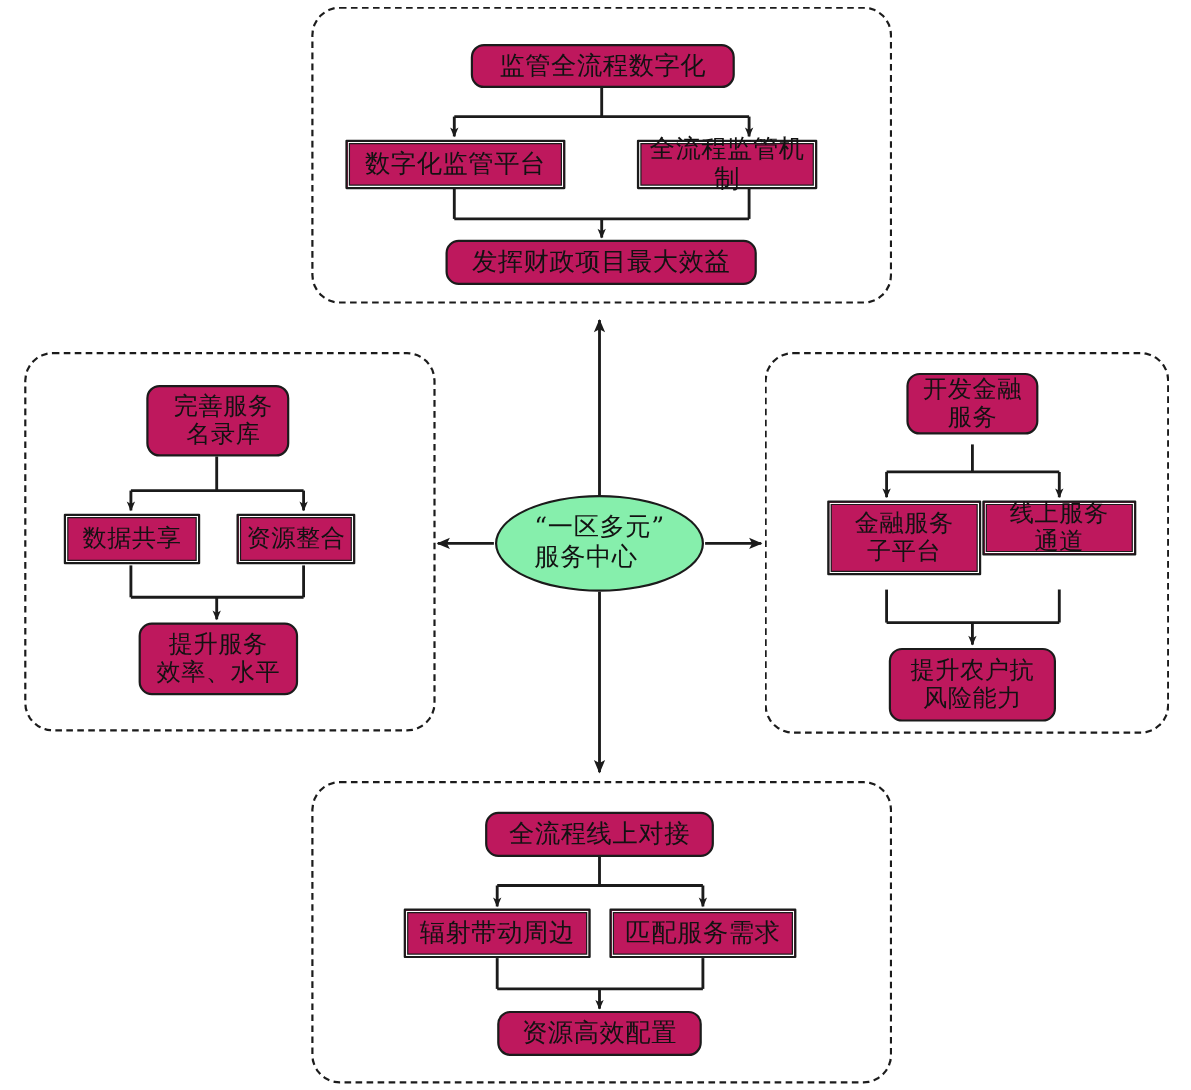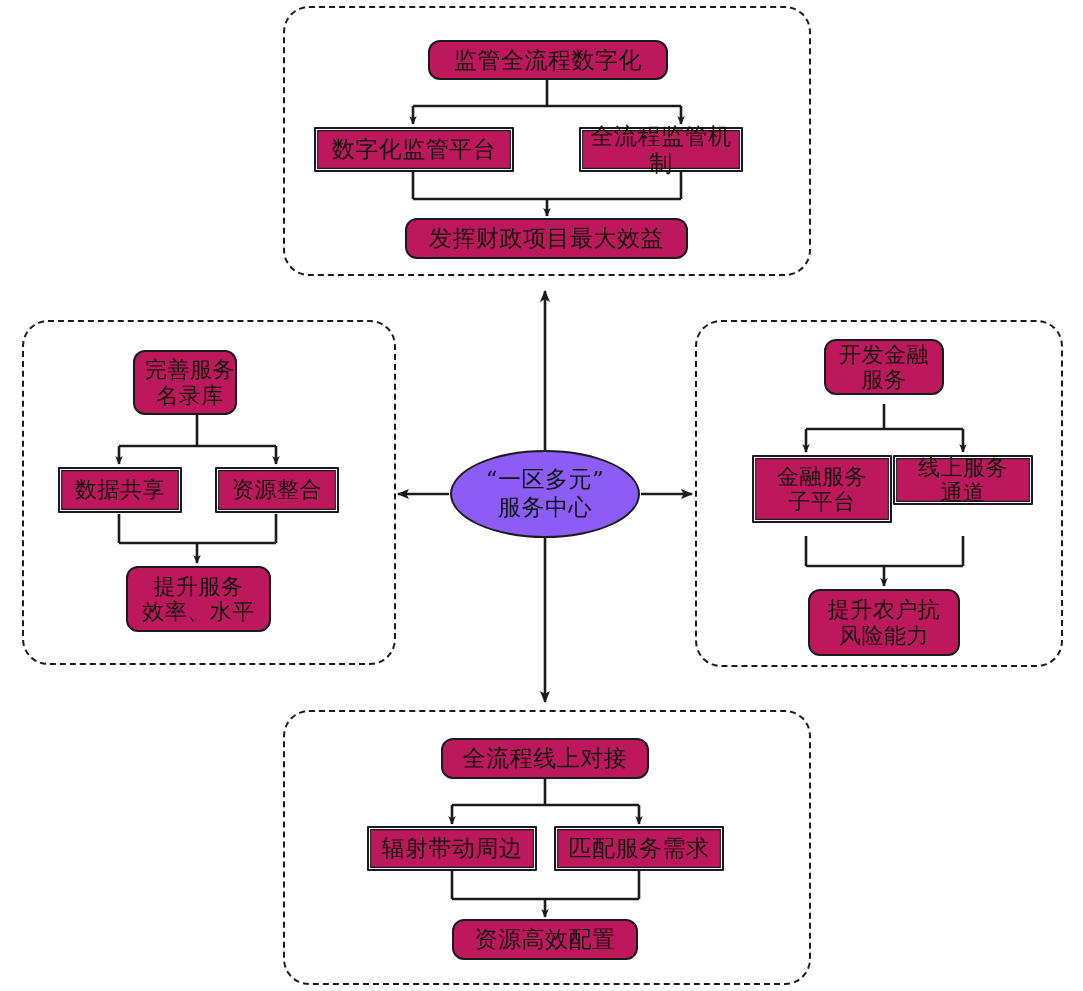--- a/index.html
+++ b/index.html
@@ -60,25 +60,25 @@
   .node .txt {
     display: block;
     white-space: pre-line;
   }
   
   .hub {
     position: absolute;
     box-sizing: border-box;
     border: 2.6px solid #1b1b1b;
     border-radius: 50%;
-    background: #8b5cf6;
+    background: #86efac;
     display: flex;
     align-items: center;
     justify-content: center;
-    text-align: center;
+    text-align: left;
     line-height: 1.2;
     color: #121212;
     white-space: pre-line;
     letter-spacing: 0.5px;
   }
   .fs22 { font-size: 23px; }
   .fs21 { font-size: 22px; }
 </style>
 </head>
 <body>
@@ -155,30 +155,30 @@
   </div>
 
   <div class="node rect fs22" style="left:579px; top:127px; width:164px; height:45px;">
     <span class="txt">全流程监管机制</span>
   </div>
 
   <div class="node rounded fs22" style="left:405px; top:218px; width:283px; height:41px;">
     <span class="txt">发挥财政项目最大效益</span>
   </div>
 
-  <div class="node rounded fs21" style="left:133px; top:350px; width:104px; height:65px;padding-left:10px;">
+  <div class="node rounded fs21" style="left:133px; top:350px; width:130px; height:65px;padding-left:10px;">
     <span class="txt">完善服务
 名录库</span>
   </div>
 
   <div class="node rect fs21" style="left:58px; top:467px; width:124px; height:46px;">
     <span class="txt">数据共享</span>
   </div>
 
-  <div class="node rect fs21" style="left:215px; top:467px; width:124px; height:46px;text-align:center;">
+  <div class="node rect fs21" style="left:215px; top:467px; width:108px; height:46px;text-align:center;">
     <span class="txt">资源整合</span>
   </div>
 
   <div class="node rounded fs21" style="left:126px; top:566px; width:145px; height:66px;">
     <span class="txt">提升服务
 效率、水平</span>
   </div>
 
   <div class="node rounded fs21" style="left:824px; top:339px; width:120px; height:56px;">
     <span class="txt">开发金融

